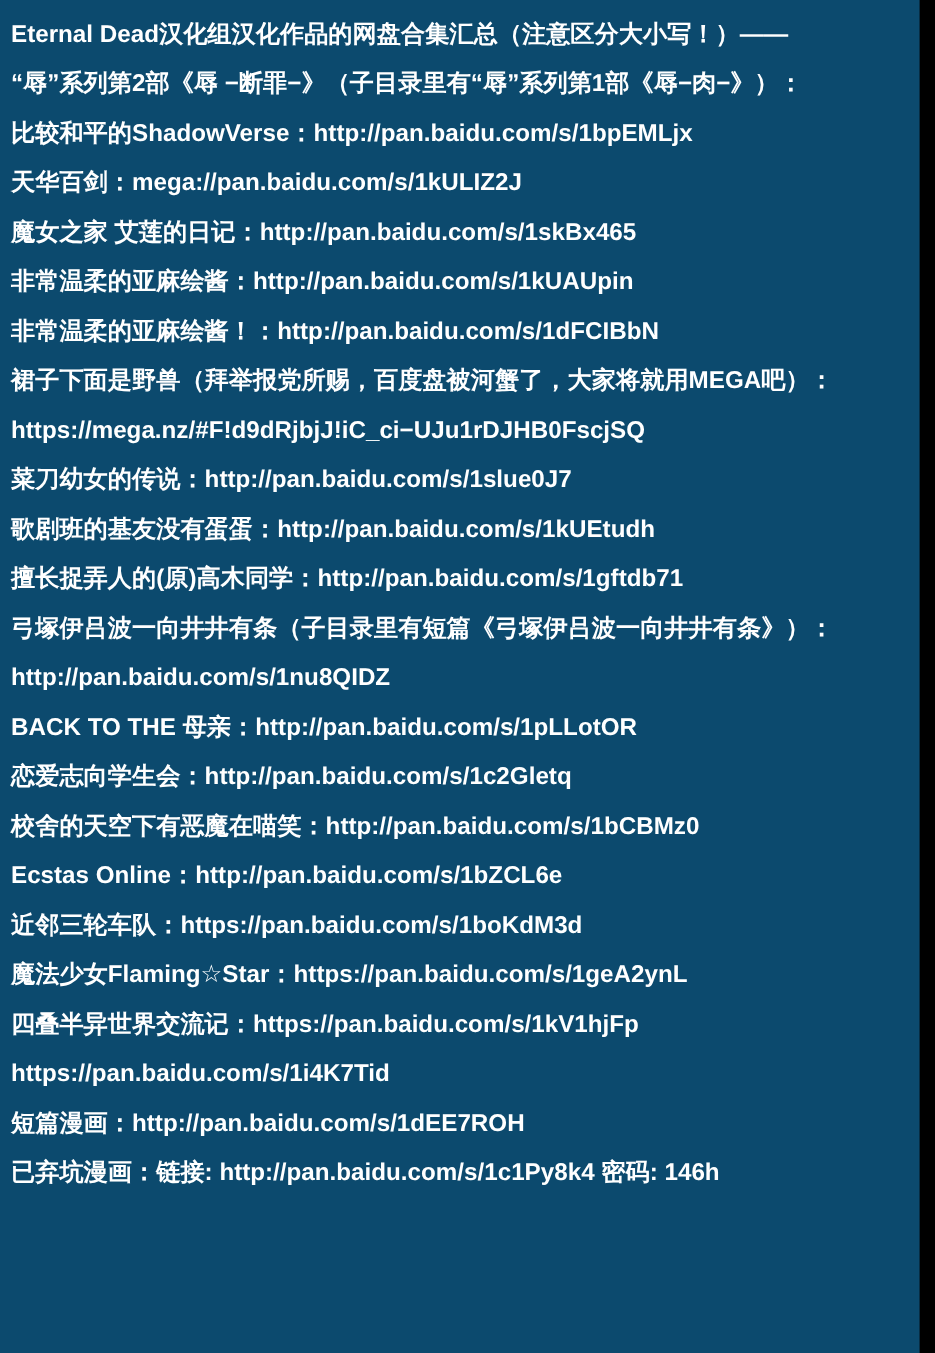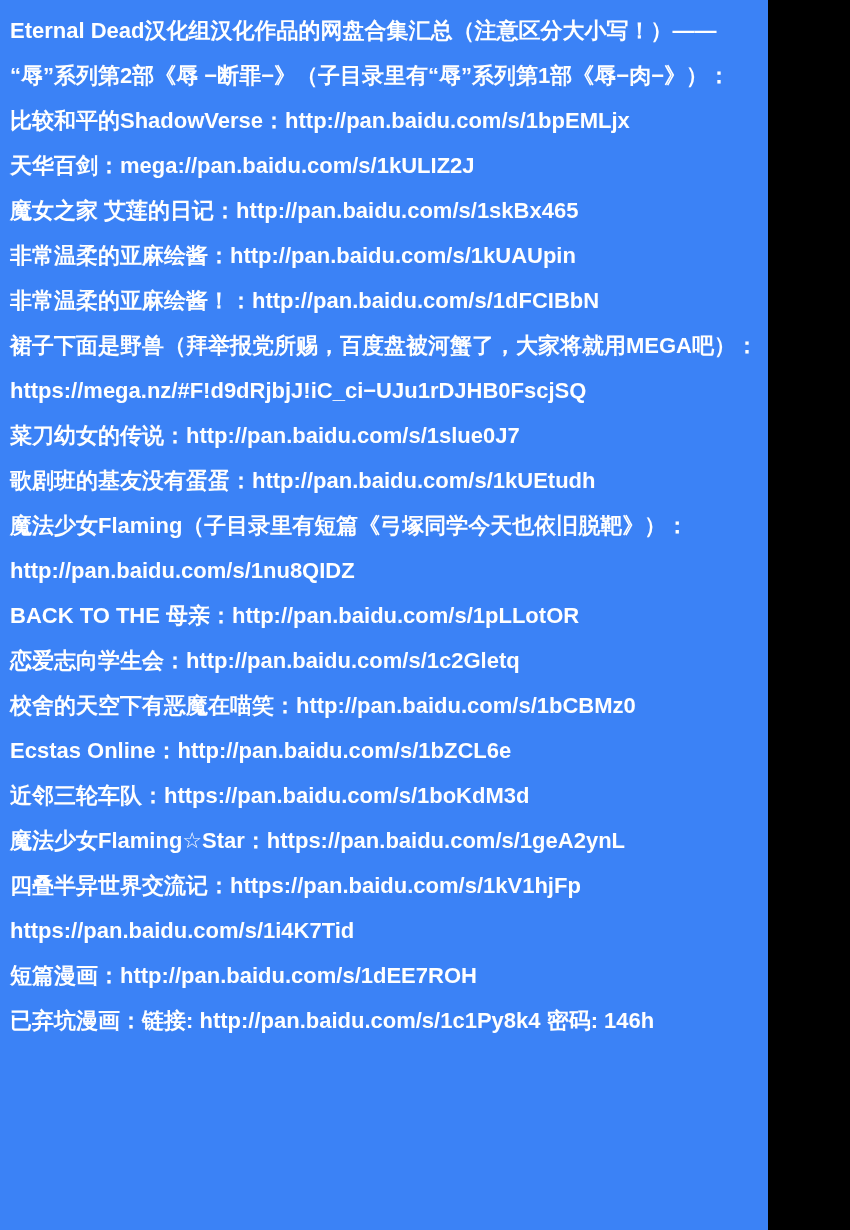--- a/index.html
+++ b/index.html
@@ -8,24 +8,24 @@
     background: #000000;
   }
   body {
     width: 850px;
     height: 1230px;
     overflow: hidden;
     font-family: "Liberation Sans", "DejaVu Sans", sans-serif;
   }
   #doc {
     box-sizing: border-box;
-    width: 768px;
+    width: 836px;
     height: 1230px;
     padding: 8px 10px 0 10px;
-    background: #3b82f6;
+    background: #0c4a6e;
     color: #ffffff;
   }
   .line {
     font-size: 22px;
     font-weight: bold;
     line-height: 45px;
     letter-spacing: 0px;
     white-space: pre-wrap;
     word-break: break-all;
     color: #ffffff;
@@ -39,21 +39,22 @@
   <div class="line">“辱”系列第2部《辱 −断罪−》（子目录里有“辱”系列第1部《辱−肉−》）：</div>
   <div class="line">比较和平的ShadowVerse：http://pan.baidu.com/s/1bpEMLjx</div>
   <div class="line">天华百剑：mega://pan.baidu.com/s/1kULIZ2J</div>
   <div class="line">魔女之家 艾莲的日记：http://pan.baidu.com/s/1skBx465</div>
   <div class="line">非常温柔的亚麻绘酱：http://pan.baidu.com/s/1kUAUpin</div>
   <div class="line">非常温柔的亚麻绘酱！：http://pan.baidu.com/s/1dFCIBbN</div>
   <div class="line">裙子下面是野兽（拜举报党所赐，百度盘被河蟹了，大家将就用MEGA吧）：</div>
   <div class="line">https://mega.nz/#F!d9dRjbjJ!iC_ci−UJu1rDJHB0FscjSQ</div>
   <div class="line">菜刀幼女的传说：http://pan.baidu.com/s/1slue0J7</div>
   <div class="line">歌剧班的基友没有蛋蛋：http://pan.baidu.com/s/1kUEtudh</div>
-  <div class="line">魔法少女Flaming（子目录里有短篇《弓塚同学今天也依旧脱靶》）：</div>
+  <div class="line">擅长捉弄人的(原)高木同学：http://pan.baidu.com/s/1gftdb71</div>
+  <div class="line">弓塚伊吕波一向井井有条（子目录里有短篇《弓塚伊吕波一向井井有条》）：</div>
   <div class="line">http://pan.baidu.com/s/1nu8QIDZ</div>
   <div class="line">BACK TO THE 母亲：http://pan.baidu.com/s/1pLLotOR</div>
   <div class="line">恋爱志向学生会：http://pan.baidu.com/s/1c2Gletq</div>
   <div class="line">校舍的天空下有恶魔在喵笑：http://pan.baidu.com/s/1bCBMz0</div>
   <div class="line">Ecstas Online：http://pan.baidu.com/s/1bZCL6e</div>
   <div class="line">近邻三轮车队：https://pan.baidu.com/s/1boKdM3d</div>
   <div class="line">魔法少女Flaming☆Star：https://pan.baidu.com/s/1geA2ynL</div>
   <div class="line">四叠半异世界交流记：https://pan.baidu.com/s/1kV1hjFp</div>
   <div class="line">https://pan.baidu.com/s/1i4K7Tid</div>
   <div class="line">短篇漫画：http://pan.baidu.com/s/1dEE7ROH</div>

